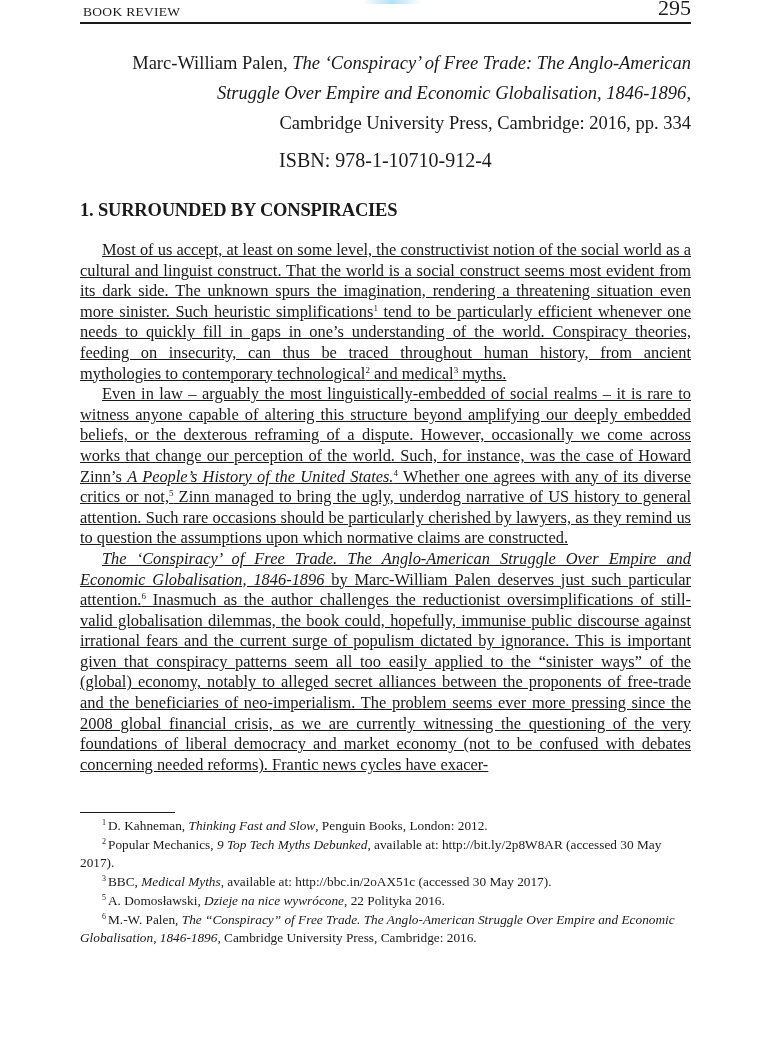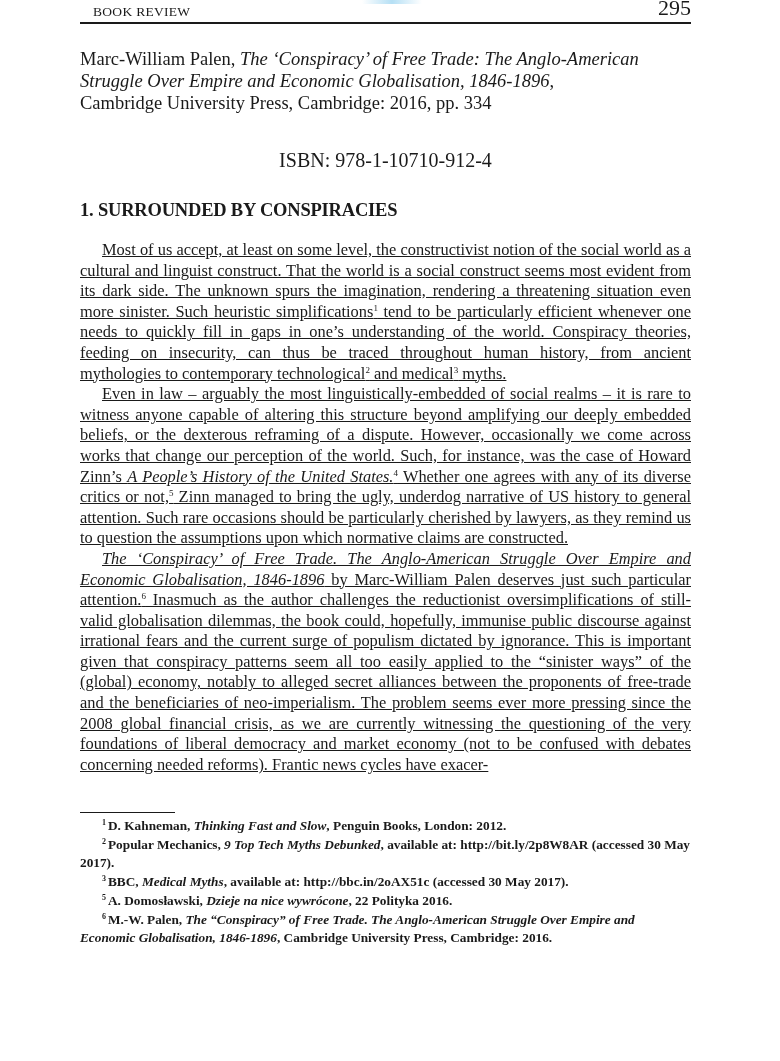--- a/index.html
+++ b/index.html
@@ -2,35 +2,35 @@
 <html><head>
 <meta charset="utf-8">
 <style>
   html, body { margin: 0; padding: 0; background: #ffffff; }
   body { width: 780px; height: 1061px; position: relative; overflow: hidden;
          font-family: "Liberation Serif", "DejaVu Serif", serif; color: #1a1a1a; }
   .artifact { position: absolute; left: 362px; top: 0; width: 60px; height: 4px;
               background: linear-gradient(90deg, rgba(150,210,240,0), rgba(150,210,240,0.7), rgba(150,210,240,0)); }
   .running-head { position: absolute; left: 80px; top: 0; width: 611px; height: 22px;
                   border-bottom: 2px solid #1a1a1a; }
-  .running-head .left { position: absolute; left: 13px; bottom: 2px; font-size: 13.5px; letter-spacing: 0.3px; }
+  .running-head .left { position: absolute; left: 3px; bottom: 2px; font-size: 13.5px; letter-spacing: 0.3px; }
   .running-head .right { position: absolute; right: 0; bottom: 1px; font-size: 22px; }
-  .title-block { position: absolute; left: 80px; top: 48px; width: 611px; text-align: left;
-                 font-size: 18.5px; line-height: 22px; }
+  .title-block { position: absolute; left: 80px; top: 48px; width: 611px; text-align: right;
+                 font-size: 18.5px; line-height: 30px; }
   .title-block i { font-style: italic; }
   .isbn { position: absolute; left: 80px; top: 149px; width: 611px; text-align: center; font-size: 20px; }
   .section-heading { position: absolute; left: 80px; top: 200px; font-size: 18.5px; font-weight: bold;
                      letter-spacing: -0.2px; }
   .body-text { position: absolute; left: 80px; top: 240px; width: 611px; font-size: 16.4px;
                line-height: 20.6px; text-align: justify; text-decoration: underline; }
   .body-text p { margin: 0; text-indent: 22px; }
   sup { font-size: 9px; line-height: 0; vertical-align: 6px; }
   .fn-rule { position: absolute; left: 80px; top: 812px; width: 95px; border-top: 1.5px solid #1a1a1a; }
   .footnotes { position: absolute; left: 80px; top: 817px; width: 611px; font-size: 13.3px; line-height: 18.7px; }
-  .footnotes .fn { margin: 0; text-indent: 22px; text-align: left; font-weight: bold; }
+  .footnotes .fn { margin: 0; text-indent: 22px; text-align: left; }
   .footnotes sup { font-size: 8px; vertical-align: 5px; margin-right: 2px; }
 </style>
 </head>
 <body>
 
 <div class="artifact"></div>
 
 <div class="running-head">
   <span class="left">BOOK REVIEW</span>
   <span class="right">295</span>

